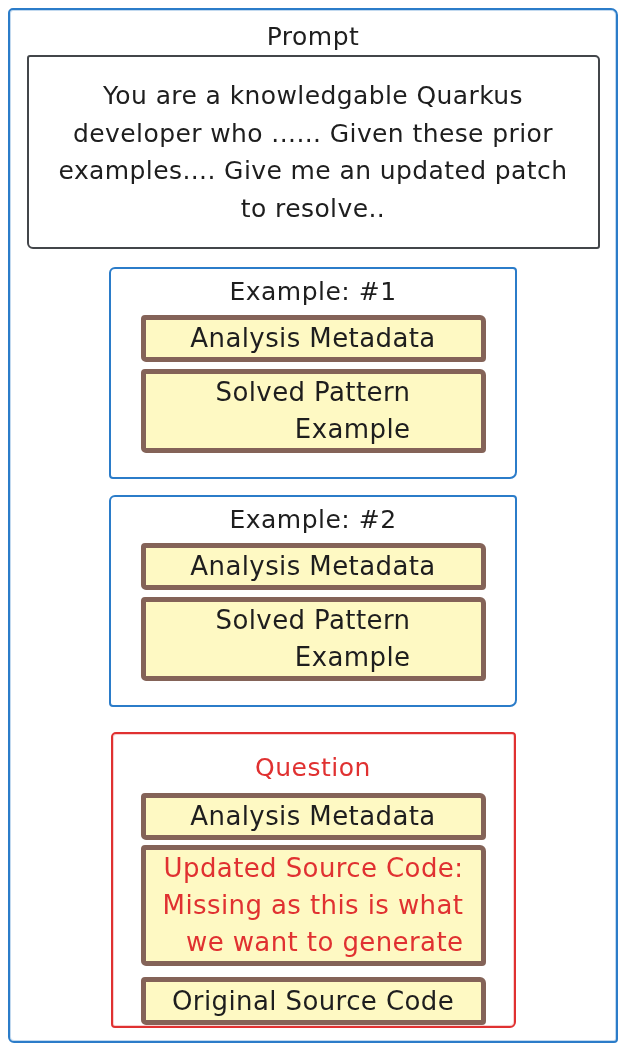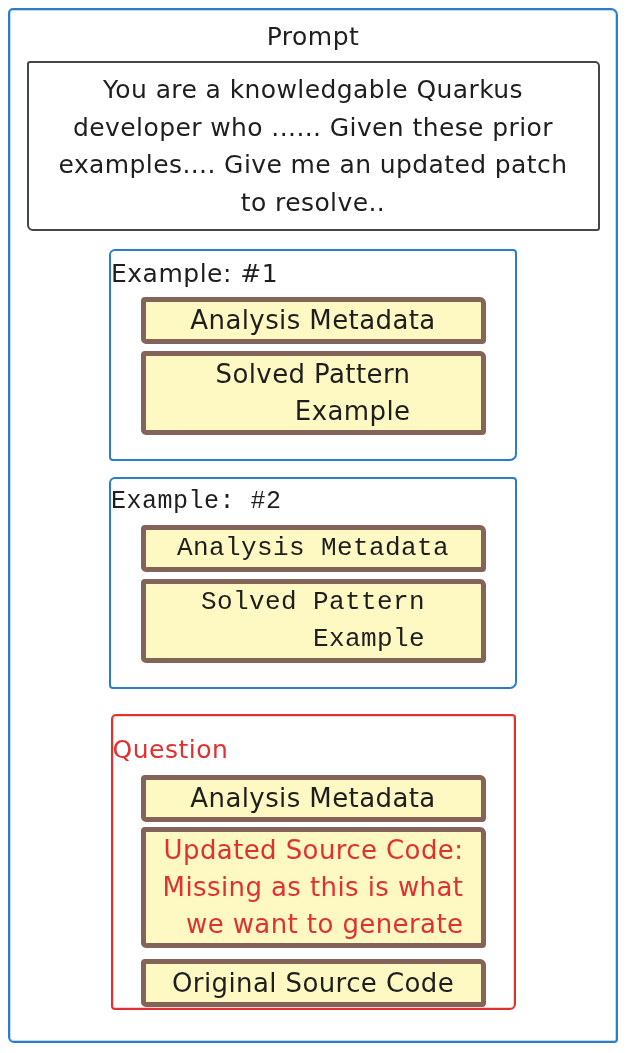--- a/index.html
+++ b/index.html
@@ -32,47 +32,48 @@
     margin-top: 9px;
     text-align: center;
     font-size: 25px;
     line-height: 36px;
     letter-spacing: .5px;
   }
   
   .system-box {
     width: 553px;
     height: 158px;
-    margin: 6px auto;
+    margin: 0 auto;
     border: 2px solid #43464a;
     border-radius: 3px 5px 3px 6px;
     display: flex;
     align-items: center;
     justify-content: center;
-    padding: 4px 8px;
+    padding: 16px 8px;
     box-sizing: content-box;
   }
   .system-text {
     text-align: center;
     font-size: 25px;
     line-height: 1.5;
     white-space: pre-line;
     letter-spacing: .4px;
   }
   
   .example-frame {
     width: 404px;
     height: 208px;
     border: 2px solid #2b7cc9;
     border-radius: 6px 4px 7px 4px;
     margin: 18px auto 0;
   }
-  .example-frame.second { margin-top: 16px; font-family: Liberation Mono, monospace; }
+  .example-frame.second { margin-top: 16px; }
   .frame-title {
     margin-top: 7px;
+    text-align: center;
     font-size: 25px;
     line-height: 32px;
     letter-spacing: .5px;
   }
   
   .brown-box {
     width: 335px;
     margin: 7px auto 0;
     border: 5px solid #846358;
     border-radius: 4px 6px 4px 5px;

